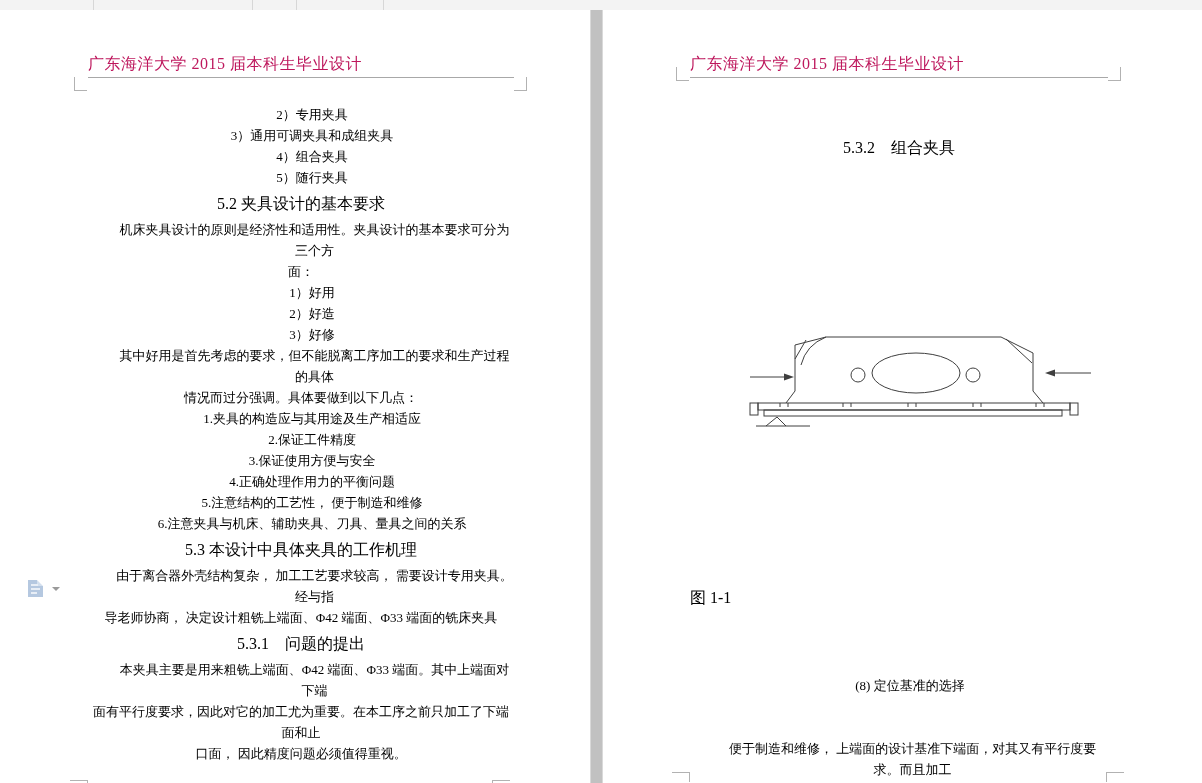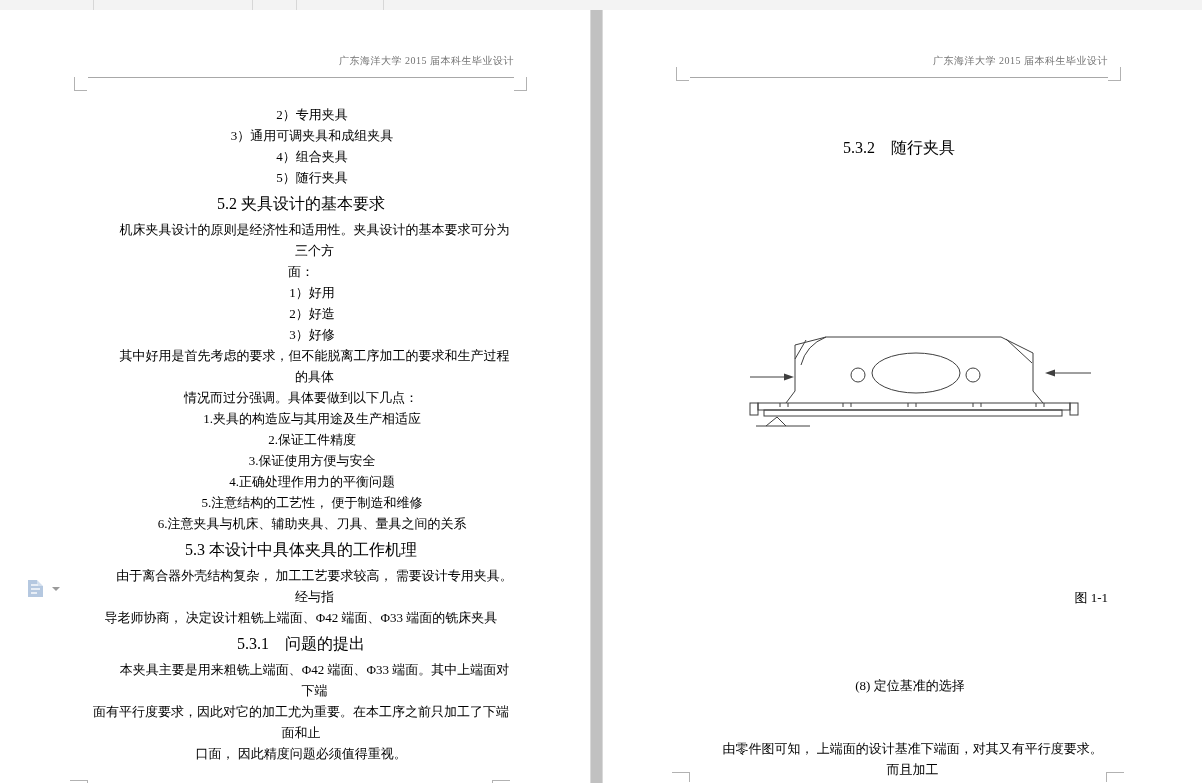--- a/index.html
+++ b/index.html
@@ -19,41 +19,41 @@
   #page-gap{
     position:absolute;left:590px;top:10px;width:13px;height:773px;
     background:#c1c1c1;border-left:1px solid #d9d9d9;border-right:1px solid #d9d9d9;
     box-sizing:border-box;
   }
   
   .page{position:absolute;top:10px;height:773px;background:#fff;}
   #page-left{left:0;width:590px;}
   #page-right{left:603px;width:599px;}
   .pg-header{
-    position:absolute;top:44px;text-align:right;
-    color:#737373;font-size:10px;letter-spacing:.5px;white-space:pre;
+    position:absolute;top:44px;text-align:left;
+    color:#be185d;font-size:16px;letter-spacing:.5px;white-space:pre;
   }
   .pg-rule{position:absolute;top:67px;border-top:1px solid #a8a8a8;}
   .cmark{position:absolute;box-sizing:border-box;}
   .cm-tl{width:13px;height:14px;border-left:1px solid #b2b2b2;border-bottom:1px solid #b2b2b2;}
   .cm-tr{width:13px;height:14px;border-right:1px solid #b2b2b2;border-bottom:1px solid #b2b2b2;}
   .cm-bl{width:18px;height:10px;border-top:1px solid #b2b2b2;border-right:1px solid #b2b2b2;}
   .cm-br{width:18px;height:10px;border-top:1px solid #b2b2b2;border-left:1px solid #b2b2b2;}
   
   .body-col{position:absolute;font-size:13px;line-height:21px;white-space:pre-wrap;}
   #body-left{left:88px;top:94px;width:426px;}
   #body-right{left:87px;top:80px;width:418px;}
   .ln{margin:0;text-align:center;}
   .s-flush{padding-left:0;}
   .s-indent{padding-left:27px;}
   .s-list{padding-left:22px;}
   .s-h2{font-size:16px;line-height:26px;padding-left:0;margin:3px 0 2px 0;}
   
   #figure-wrap{margin:44px 0 0 58px;width:345px;}
-  #figure-caption{margin:70px 0 4px 0;width:418px;text-align:right;font-size:13px;}
+  #figure-caption{margin:70px 0 4px 0;width:418px;text-align:left;font-size:16px;}
   
   #margin-btn{position:absolute;left:28px;top:580px;width:34px;height:18px;cursor:pointer;}
   #margin-btn .doc{
     position:absolute;left:0;top:0;width:15px;height:17px;background:#b5c8e0;
   }
   #margin-btn .doc:before{
     content:"";position:absolute;right:0;top:0;border:3px solid #fff;
     border-left-color:#d3dfee;border-bottom-color:#d3dfee;
   }
   #margin-btn .doc i{position:absolute;left:3px;height:2px;background:#e8eef6;display:block;}
@@ -89,21 +89,21 @@
 
 <div class="page" id="page-right">
   <div class="pg-header" style="left:87px;width:418px;">广东海洋大学 2015 届本科生毕业设计</div>
   <div class="pg-rule" style="left:87px;width:418px;"></div>
   <div class="cmark cm-tl" style="left:73px;top:57px;"></div>
   <div class="cmark cm-tr" style="left:505px;top:57px;"></div>
   <div class="cmark cm-bl" style="left:69px;top:762px;"></div>
   <div class="cmark cm-br" style="left:503px;top:762px;"></div>
 
   <div class="body-col" id="body-right">
-    <p class="ln s-h2">5.3.2　随行夹具</p>
+    <p class="ln s-h2">5.3.2　组合夹具</p>
 
     
     <div id="figure-wrap">
       <svg width="345" height="100" viewBox="0 0 345 100" fill="none" stroke="#3f3f3f" stroke-width="1">
 
         <polyline points="38,70 47,58 47,12 78,4 253,4 285,20 285,58 295,70"></polyline>
         <path d="M78,4 Q58,12 53,32"></path>
         <line x1="58" y1="7" x2="47" y2="26"></line>
         <line x1="258" y1="6" x2="284" y2="30"></line>
 
@@ -131,21 +131,21 @@
         <line x1="343" y1="40" x2="305" y2="40"></line>
         <polygon points="297,40 307,36.5 307,43.5" fill="#3f3f3f" stroke="none"></polygon>
 
         <line x1="8" y1="93" x2="62" y2="93"></line>
         <polyline points="18,93 29,84 38,93"></polyline>
       </svg>
     </div>
     <p class="ln" id="figure-caption">图 1-1</p>
 
     <p class="ln s-list">(8) 定位基准的选择</p>
-    <p class="ln s-indent">由零件图可知， 上端面的设计基准下端面，对其又有平行度要求。而且加工</p>
+    <p class="ln s-indent">便于制造和维修， 上端面的设计基准下端面，对其又有平行度要求。而且加工</p>
     
     
     
     
     
 
     
     
 
     

